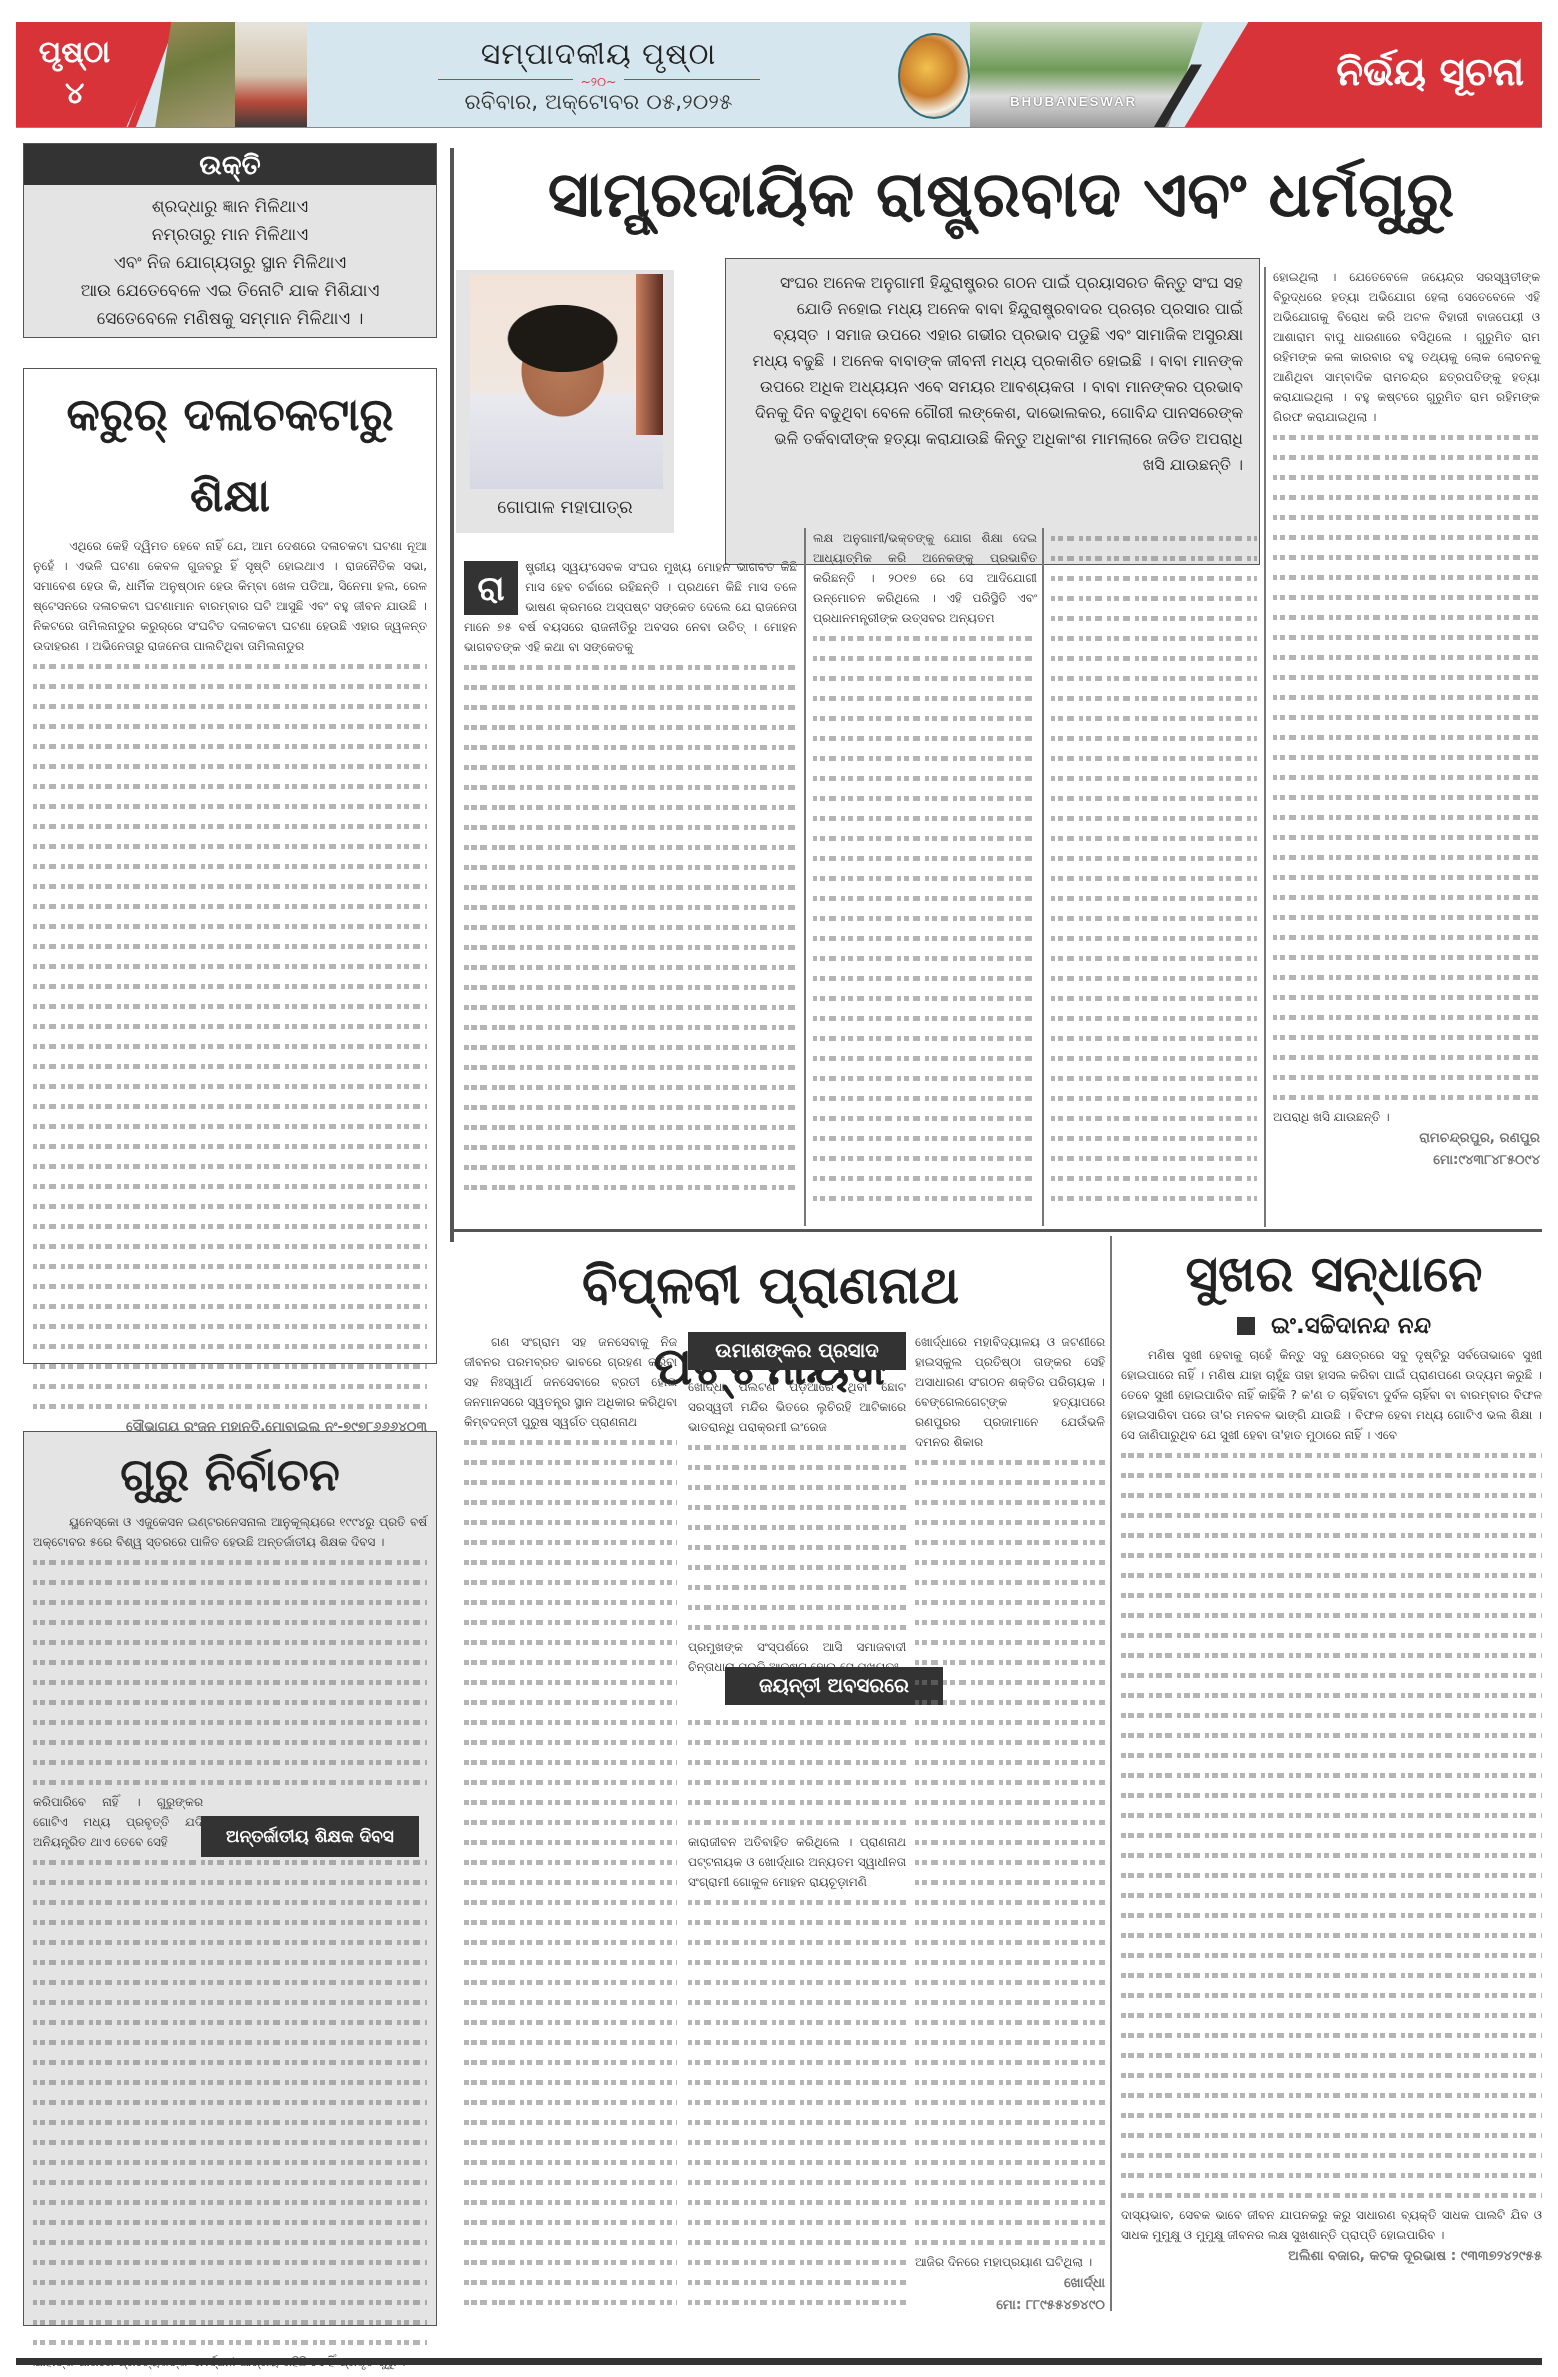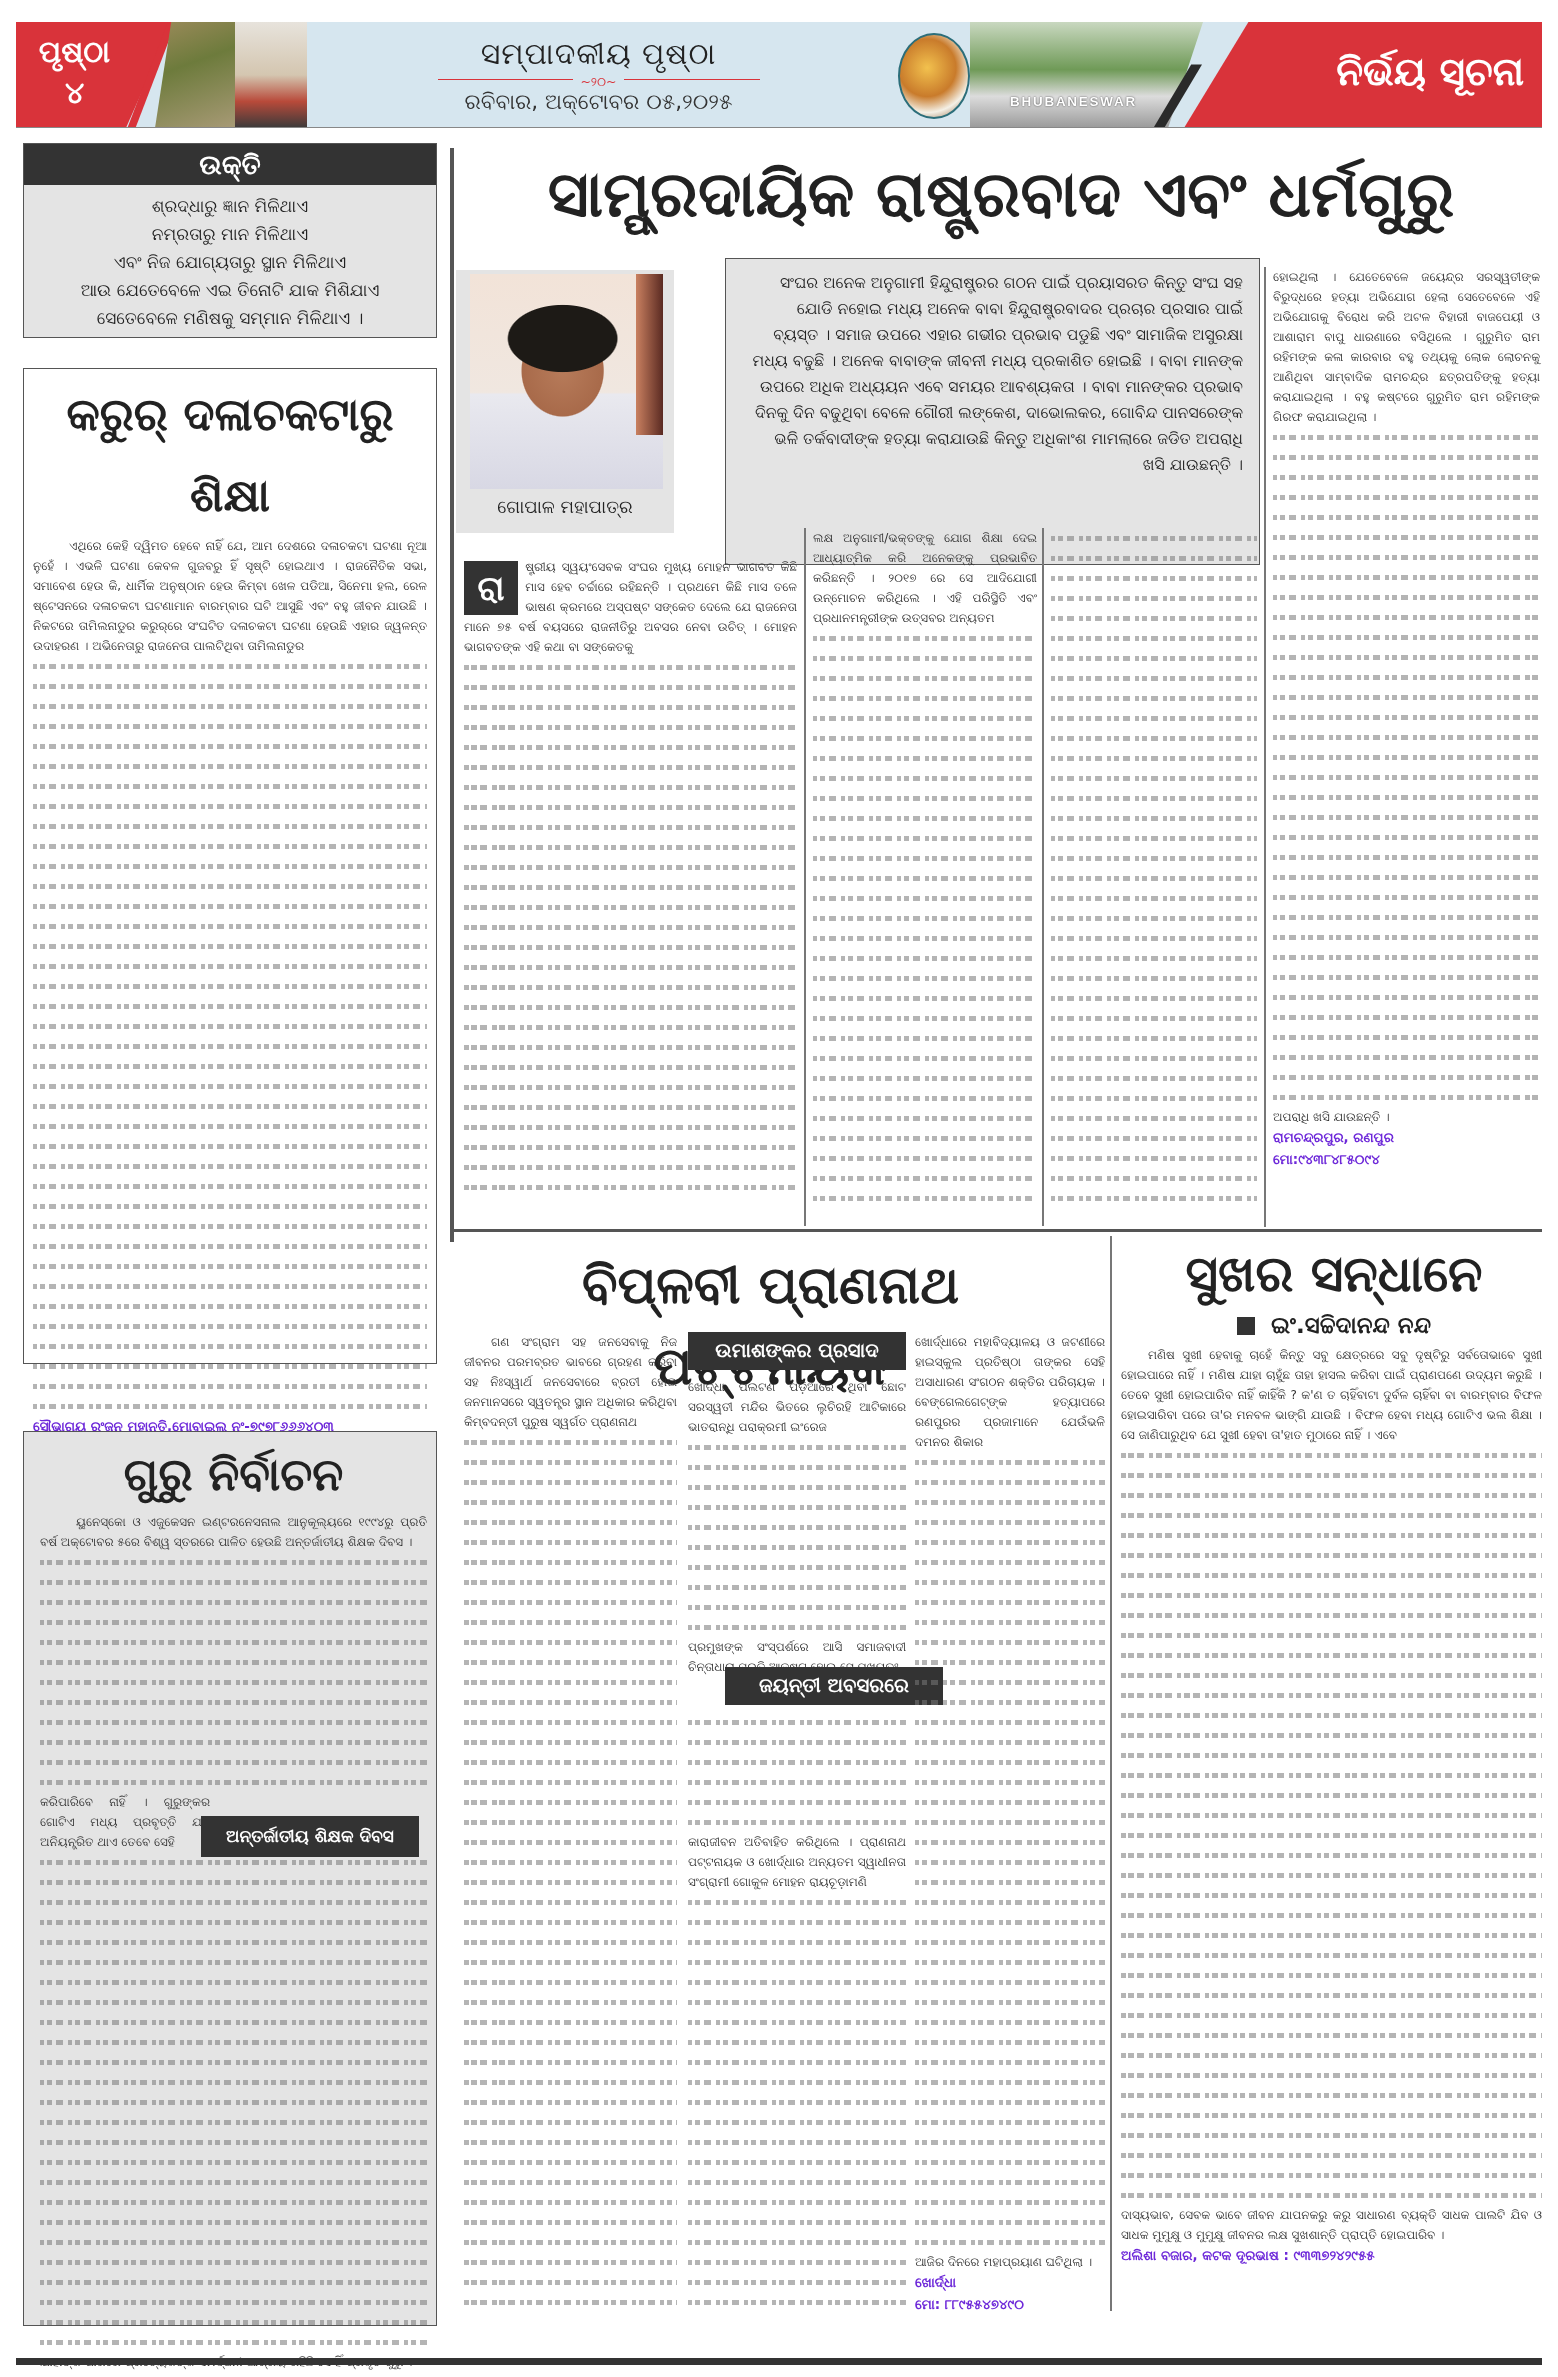--- a/index.html
+++ b/index.html
@@ -27,21 +27,21 @@
   .mh-right-stripe { position: absolute; right: 340px; top: 0; width: 54px; height: 106px; background: #2a2a2a; clip-path: polygon(80% 40%, 100% 40%, 30% 100%, 10% 100%); }
   .mh-brand { position: absolute; right: 18px; top: 27px; color: #fff; font-size: 39px; font-weight: bold; }
 
   
   .box { position: absolute; border: 1.8px solid #555; }
   .gray { background: #e4e4e4; }
   .dark-head { background: #333; color: #fff; text-align: center; }
   .body-text { font-size: 12px; line-height: 20px; text-align: justify; color: #333; }
   .filler-line { height: 20px; position: relative; }
   .filler-line::after { content: ""; position: absolute; left: 0; right: 0; top: 8px; height: 4.5px; background: repeating-linear-gradient(90deg, #777 0 4.5px, transparent 4.5px 7.2px, #777 7.2px 12.5px, transparent 12.5px 16px, #777 16px 23px, transparent 23px 28px); opacity: .55; }
-  .sig { text-align: left; font-size: 13.4px; font-weight: bold; color: #6d28d9; line-height: 21.5px; }
+  .sig { text-align: right; font-size: 13.4px; font-weight: bold; color: #737373; line-height: 21.5px; }
 
   
   .quote-box { left: 23px; top: 143px; width: 414px; height: 195px; }
   .quote-head { height: 41px; font-size: 27px; font-weight: bold; line-height: 41px; }
   .quote-lines { padding-top: 7.2px; text-align: center; }
   .quote-line { font-size: 17px; line-height: 28px; color: #222; }
 
   
   .karur-box { left: 23px; top: 368px; width: 414px; height: 996px; background: #fff; }
   .headline-big { font-weight: bold; color: #222; text-align: center; }
@@ -73,21 +73,21 @@
   .label-box { background: #333; color: #fff; font-weight: bold; text-align: center; }
   .uma-label { position: absolute; left: 688px; top: 1332px; width: 218px; height: 38px; font-size: 19.7px; line-height: 38px; }
   .jayanti-label { position: absolute; left: 688px; top: 1667px; width: 218px; height: 38px; font-size: 19.7px; line-height: 38px; margin-left: 37px; }
 
   
   .sukhara-title { position: absolute; left: 1119px; top: 1236px; width: 430px; font-size: 50px; font-weight: bold; line-height: 77px; text-align: center; color: #222; }
   .sukhara-author { position: absolute; left: 1119px; top: 1307px; width: 430px; font-size: 23px; font-weight: bold; line-height: 36px; text-align: center; color: #222; }
   .sukhara-author .sq { display: inline-block; width: 18px; height: 18px; background: #333; margin-right: 16px; vertical-align: -1.8px; }
 
   
-  .guru-box { left: 23px; top: 1431px; width: 414px; height: 895px; padding-left: 7px; }
+  .guru-box { left: 23px; top: 1431px; width: 414px; height: 895px; }
   .guru-title { font-size: 45px; line-height: 75px; margin-top: 5.4px; }
   .teachers-label { position: absolute; left: 201px; top: 1769px; width: 218px; height: 41px; font-size: 17px; line-height: 41px; margin-top: 47px; }
 
   .bottom-rule { position: absolute; height: 7.2px; background: #333; }
 </style>
 </head>
 <body>
 
 <header class="masthead">
   <div class="mh-left"></div>

